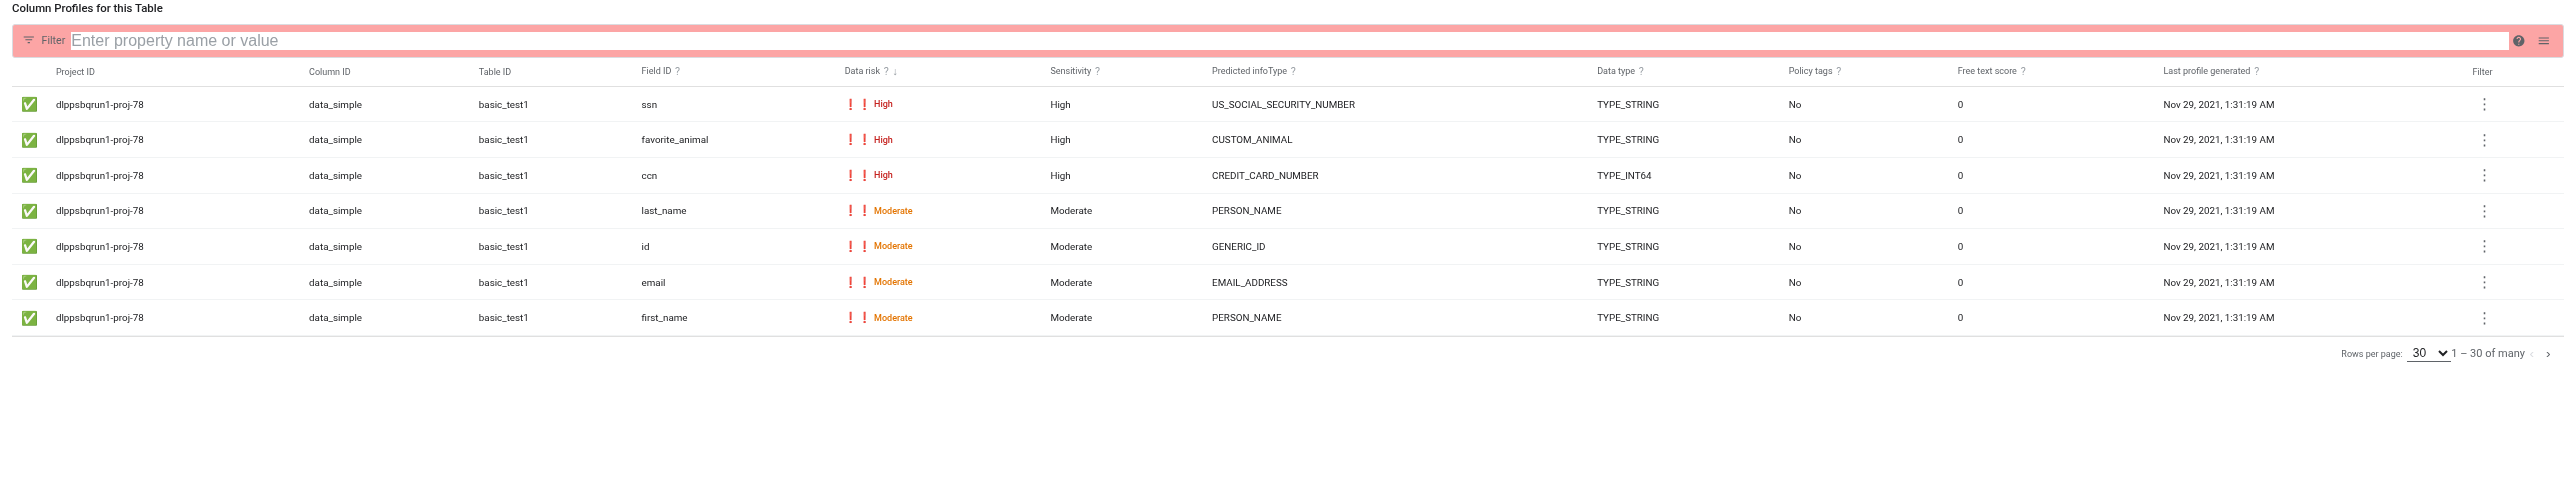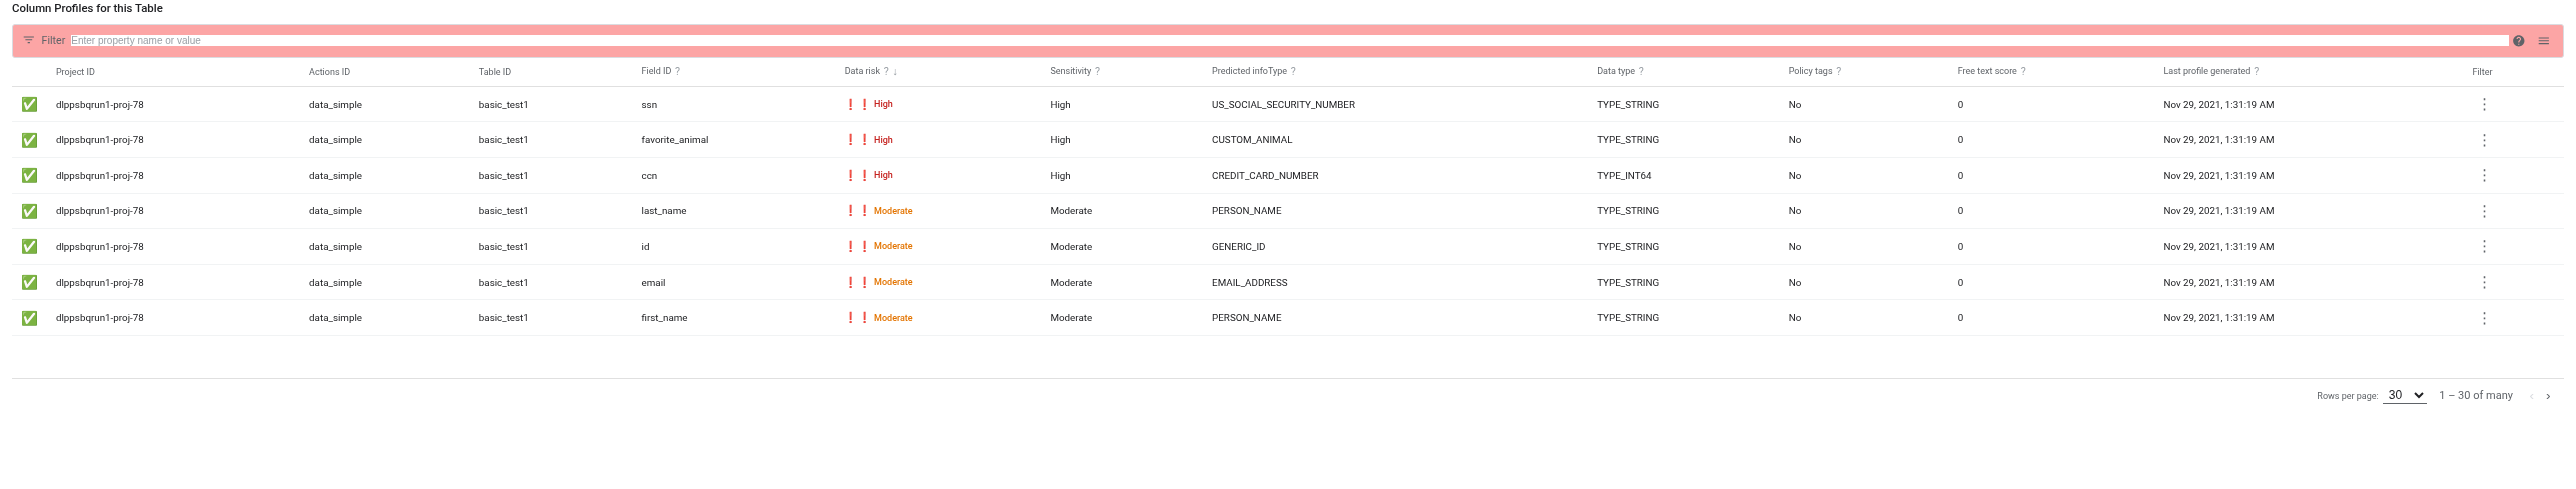--- a/index.html
+++ b/index.html
@@ -35,21 +35,21 @@
     }
     .filter-label {
       color: #5f6368;
       margin-right: 6px;
       font-size: 10.6px;
     }
     .filter-input {
       border: none;
       outline: none;
       flex: 1;
-      font-size: 10px;
+      font-size: 16px;
       color: #202124;
     }
     .filter-input::placeholder {
       color: #9aa0a6;
     }
     .toolbar-right {
       display: flex;
       align-items: center;
       gap: 6px;
       margin-left: auto;
@@ -130,25 +130,23 @@
       color: #5f6368;
       font-size: 15px;
       padding: 1.5px 4.5px;
       border-radius: 50%;
     }
     .footer {
       display: flex;
       align-items: center;
       justify-content: flex-end;
       padding: 7.6px 9px;
-      gap: 12px;
       font-size: 9px;
       color: #5f6368;
       border-top: 0.8px solid #e0e0e0;
-      margin-top: 42px;
     }
     .rows-per-page {
       display: flex;
       align-items: center;
       gap: 4.5px;
     }
     .rows-select {
       border: none;
       border-bottom: 0.8px solid #5f6368;
       font-size: 12px;
@@ -204,21 +202,21 @@
           </svg>
       </button>
     </div>
   </div>
 
   <table>
     <thead>
       <tr>
         <th style="width:27px"></th>
         <th>Project ID</th>
-        <th>Actions ID</th>
+        <th>Column ID</th>
         <th>Table ID</th>
         <th>
           Field ID <span class="help-icon">?</span>
         </th>
         <th>
           Data risk
           <span class="help-icon">?</span>
           <span class="sort-icon">↓</span>
         </th>
         <th>

